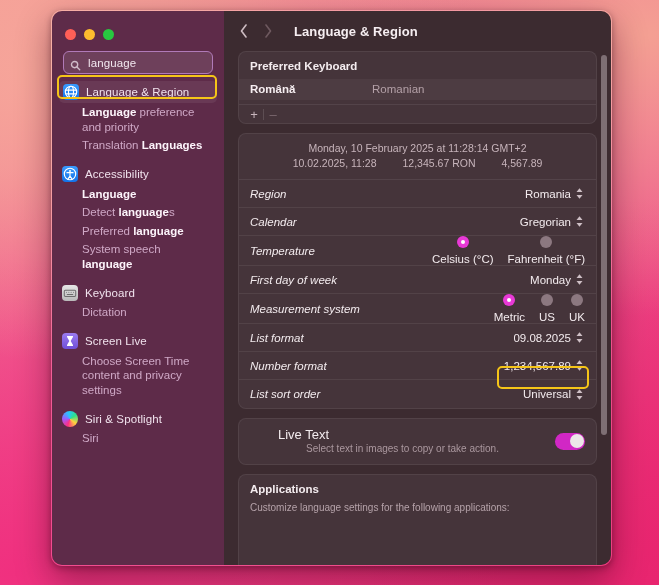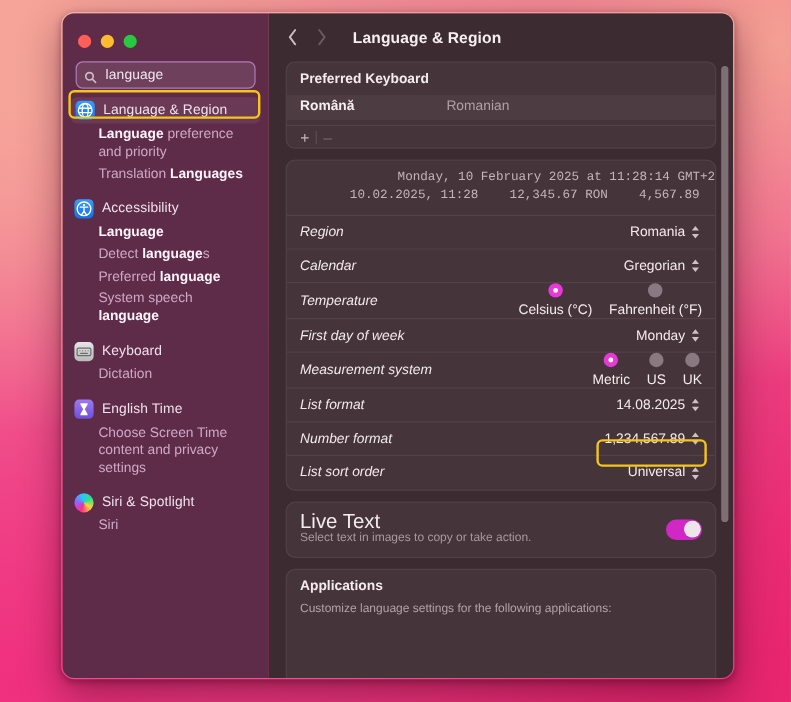--- a/index.html
+++ b/index.html
@@ -195,24 +195,23 @@
   }
   .pm {
     width: 18px; text-align: center;
     font-size: 13px; line-height: 13px;
     color: #c9b6bd;
   }
   .pm.minus { color: #7c6970; }
   .pm-sep { width: 1px; height: 11px; background: rgba(255,255,255,.13); }
 
   .preview {
-    text-align: right;
+    text-align: center;
     padding: 7px 0 8px 0;
     border-bottom: 0.5px solid rgba(255,255,255,.08);
-    font-family: Liberation Mono, monospace;
   }
   .preview .l1 { font-size: 10.5px; color: #c7b4bb; line-height: 15px; }
   .preview .l2 { font-size: 10.5px; color: #c7b4bb; line-height: 15px; }
   .preview .l2 span { margin: 0 13px; }
 
   .row {
     display: flex; align-items: center;
     min-height: 28px;
     padding: 0 11px;
     border-bottom: 0.5px solid rgba(255,255,255,.07);
@@ -250,22 +249,22 @@
     z-index: 8;
     left: 497px; top: 366px;
     width: 92px; height: 23px;
   }
 
   .livetext {
     padding: 8px 11px 9px 11px;
     display: flex; align-items: center;
   }
   .livetext .txt { flex: 1; }
-  .livetext .t1 { font-size: 17px; color: #f3ebee; line-height: 15px; }
-  .livetext .t2 { font-size: 10px; color: #ab989f; line-height: 13px; }
+  .livetext .t1 { font-size: 13px; color: #f3ebee; line-height: 15px; margin-left: 28px; }
+  .livetext .t2 { font-size: 10px; color: #ab989f; line-height: 13px; text-align: center; }
   .toggle {
     width: 30px; height: 17px; border-radius: 9px;
     background: #d127c5; position: relative; flex: none;
   }
   .toggle::after {
     content: ''; position: absolute; right: 1.5px; top: 1.5px;
     width: 14px; height: 14px; border-radius: 50%;
     background: #ece6e9;
   }
 
@@ -360,21 +359,21 @@
         <span class="head-label">Keyboard</span>
       </div>
       <div class="sub">Dictation</div>
 
       <div class="srow head">
         <span class="ico screen">
           <svg viewBox="0 0 14 14" fill="#ffffff">
             <path d="M4.4 2.6h5.2v.9L7.6 7l2 3.5v.9H4.4v-.9L6.4 7 4.4 3.5z"></path>
           </svg>
         </span>
-        <span class="head-label">English Time</span>
+        <span class="head-label">Screen Live</span>
       </div>
       <div class="sub">
         Choose Screen Time<br>content and privacy<br>settings
       </div>
 
       <div class="srow head">
         <span class="ico siri" style="border-radius:50%"></span>
         <span class="head-label">Siri &amp; Spotlight</span>
       </div>
       <div class="sub">Siri</div>
@@ -504,21 +503,21 @@
               <span class="dot"></span>
               <span>UK</span>
             </span>
           </span>
         </div>
 
         <div class="row">
           <span class="label">List format</span>
           <span class="right">
             <span class="popup">
-              <span>14.08.2025</span>
+              <span>09.08.2025</span>
               <span class="chev">
                 <svg viewBox="0 0 8 5" fill="#cfc0c6">
                     <path d="M4 0L7.4 4.3H.6z"></path>
                   </svg>
                 <svg viewBox="0 0 8 5" fill="#cfc0c6">
                     <path d="M4 5L.6.7h6.8z"></path>
                   </svg>
               </span>
             </span>
           </span>

